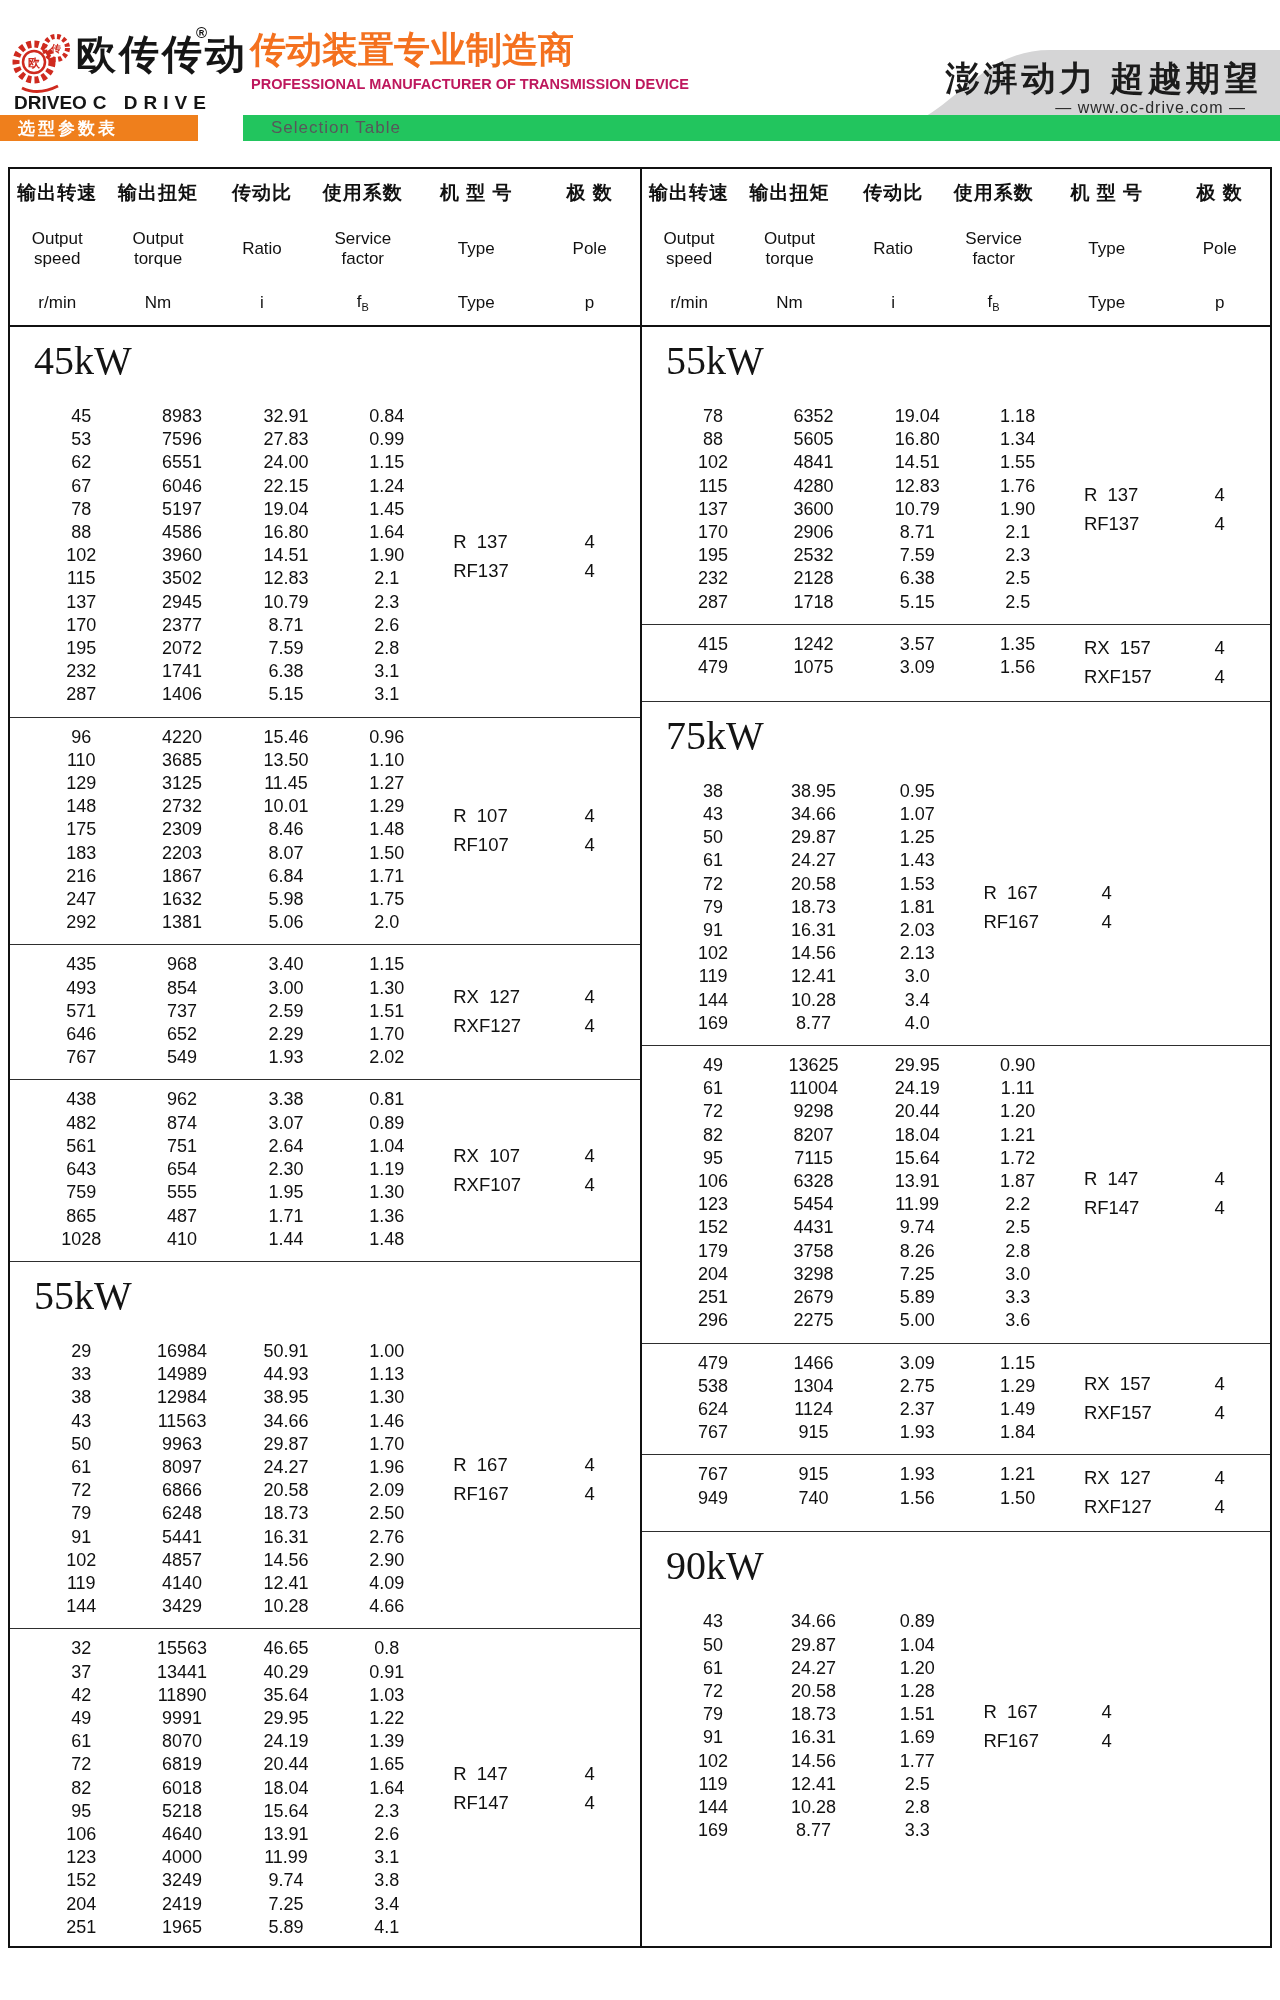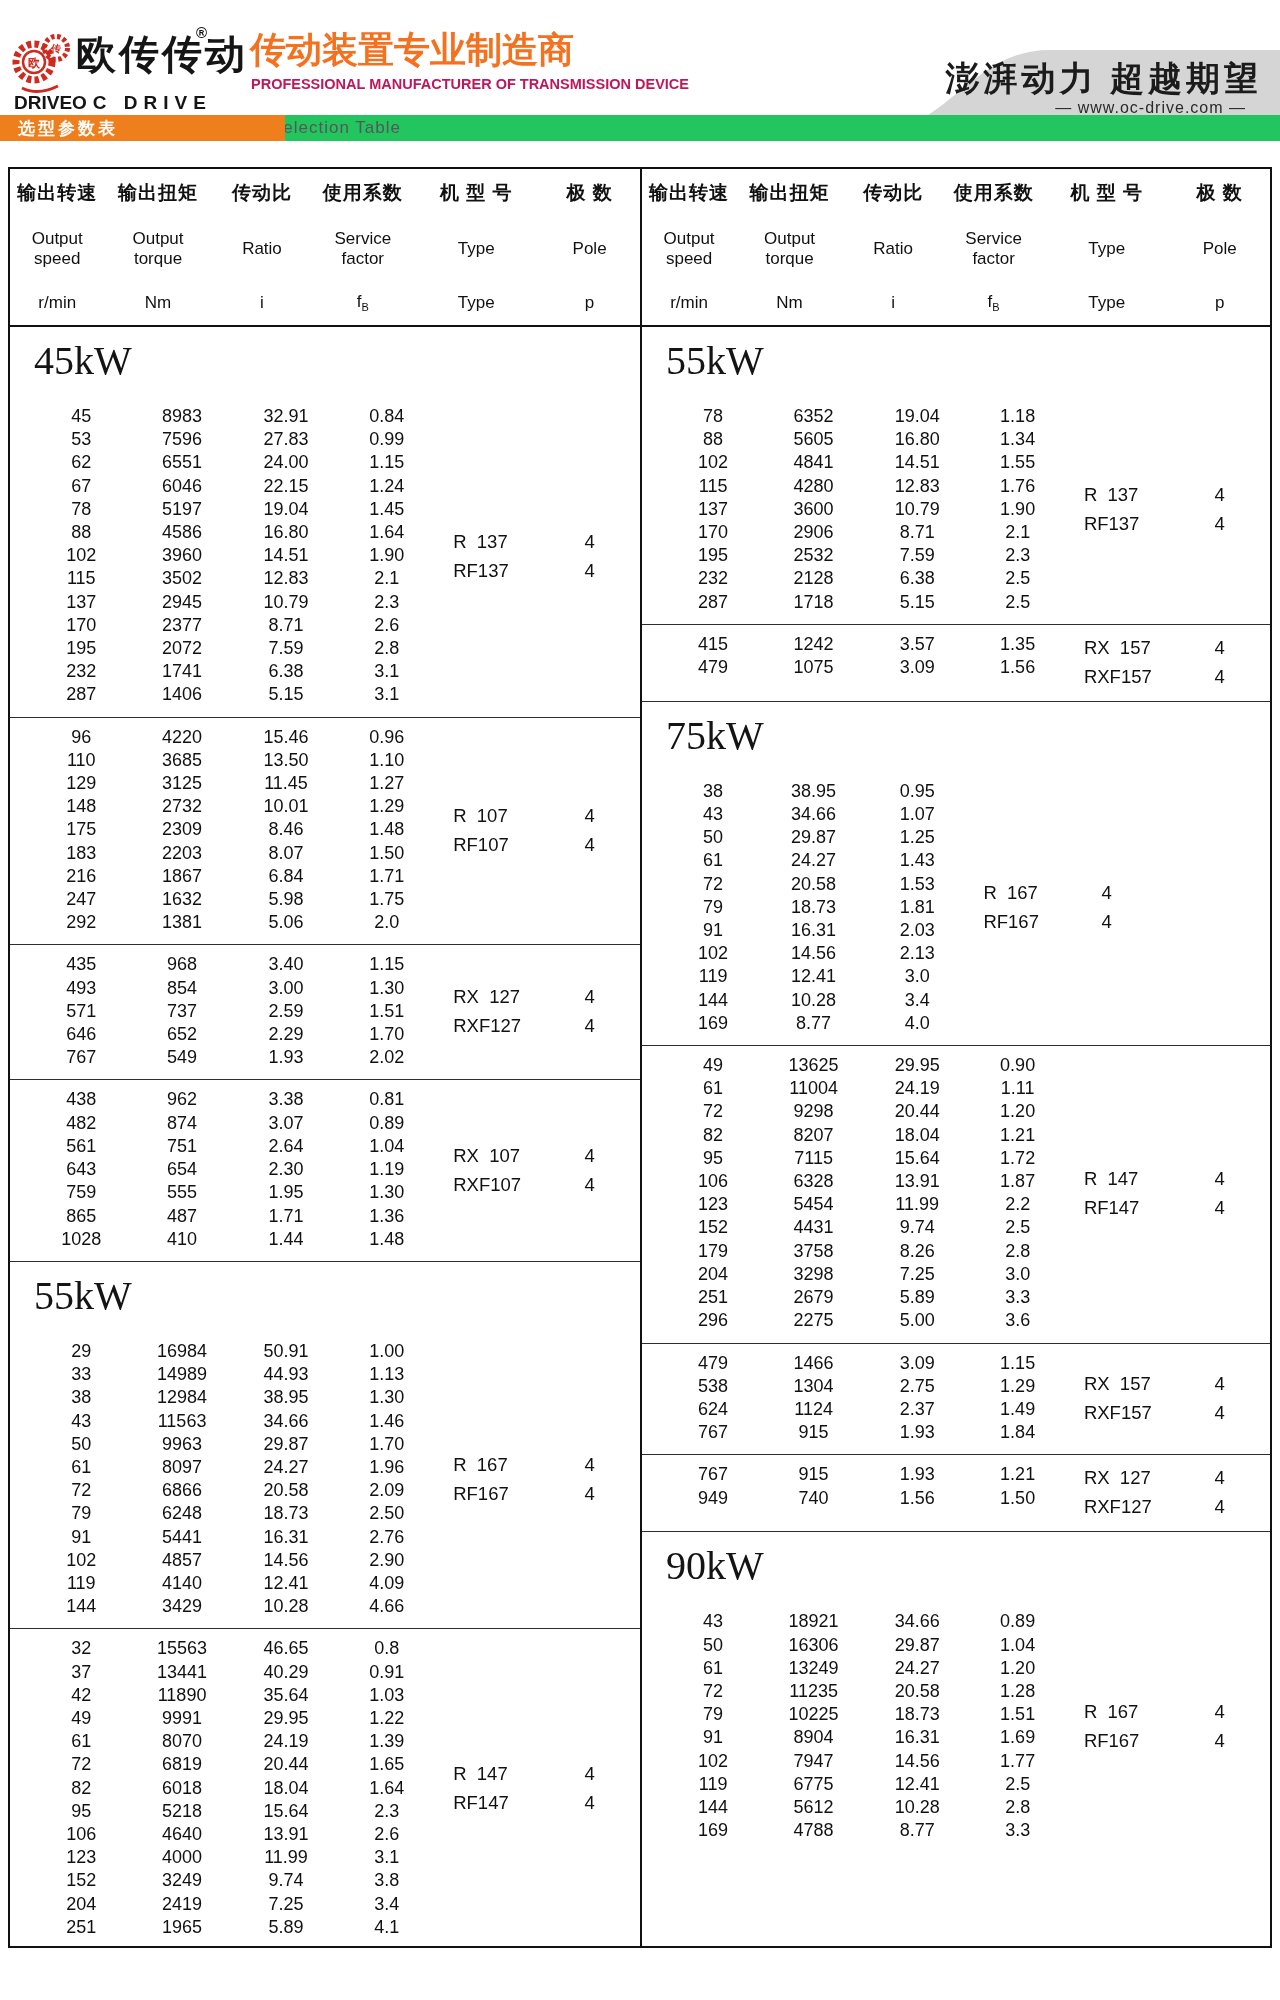--- a/index.html
+++ b/index.html
@@ -15,21 +15,21 @@
            letter-spacing:3px;line-height:1;}
   .logo-en{position:absolute;left:14px;top:92px;font-size:19px;font-weight:bold;color:#151515;white-space:nowrap;}
   .logo-en .spaced{letter-spacing:6px;margin-left:0;}
   .title-zh{position:absolute;left:250px;top:32px;font-size:36px;font-weight:bold;line-height:1;white-space:nowrap;}
   .title-en{position:absolute;left:251px;top:76px;font-size:14.5px;font-weight:bold;white-space:nowrap;}
   .swoosh{position:absolute;right:0;top:50px;width:480px;height:91px;}
   .slogan{position:absolute;right:18px;top:56px;font-family:"Liberation Serif",serif;font-weight:bold;
           font-size:34px;letter-spacing:4px;color:#1b1b1b;z-index:3;white-space:nowrap;}
   .website{position:absolute;right:34px;top:99px;font-size:16px;font-weight:normal;color:#2a2a2a;z-index:3;
            letter-spacing:1px;white-space:nowrap;}
-  .bar-orange{position:absolute;left:0;top:115px;width:285px;height:26px;display:flex;align-items:center;
+  .bar-orange{position:absolute;left:0;top:115px;width:198px;height:26px;display:flex;align-items:center;
               padding-left:18px;color:#fff;font-size:17px;font-weight:bold;letter-spacing:3px;z-index:2;}
   .bar-gray{position:absolute;left:243px;right:0;top:115px;height:26px;display:flex;align-items:center;
             padding-left:28px;font-size:17px;letter-spacing:1px;z-index:1;}
 
   
   .table-wrap{position:relative;margin:26px 8px 0 8px;height:1781px;border:2.5px solid #111;
               display:flex;align-items:stretch;overflow:hidden;}
   .half{width:50%;overflow:hidden;}
   .half.right{border-left:2.5px solid #111;}
   .thead{border-bottom:2px solid #111;}
@@ -767,32 +767,20 @@
               <div class="num">61</div>
               <div class="num">72</div>
               <div class="num">79</div>
               <div class="num">91</div>
               <div class="num">102</div>
               <div class="num">119</div>
               <div class="num">144</div>
               <div class="num">169</div>
             </div>
             <div class="numcol">
-              <div class="num">18921</div>
-              <div class="num">16306</div>
-              <div class="num">13249</div>
-              <div class="num">11235</div>
-              <div class="num">10225</div>
-              <div class="num">8904</div>
-              <div class="num">7947</div>
-              <div class="num">6775</div>
-              <div class="num">5612</div>
-              <div class="num">4788</div>
-            </div>
-            <div class="numcol">
               <div class="num">34.66</div>
               <div class="num">29.87</div>
               <div class="num">24.27</div>
               <div class="num">20.58</div>
               <div class="num">18.73</div>
               <div class="num">16.31</div>
               <div class="num">14.56</div>
               <div class="num">12.41</div>
               <div class="num">10.28</div>
               <div class="num">8.77</div>

